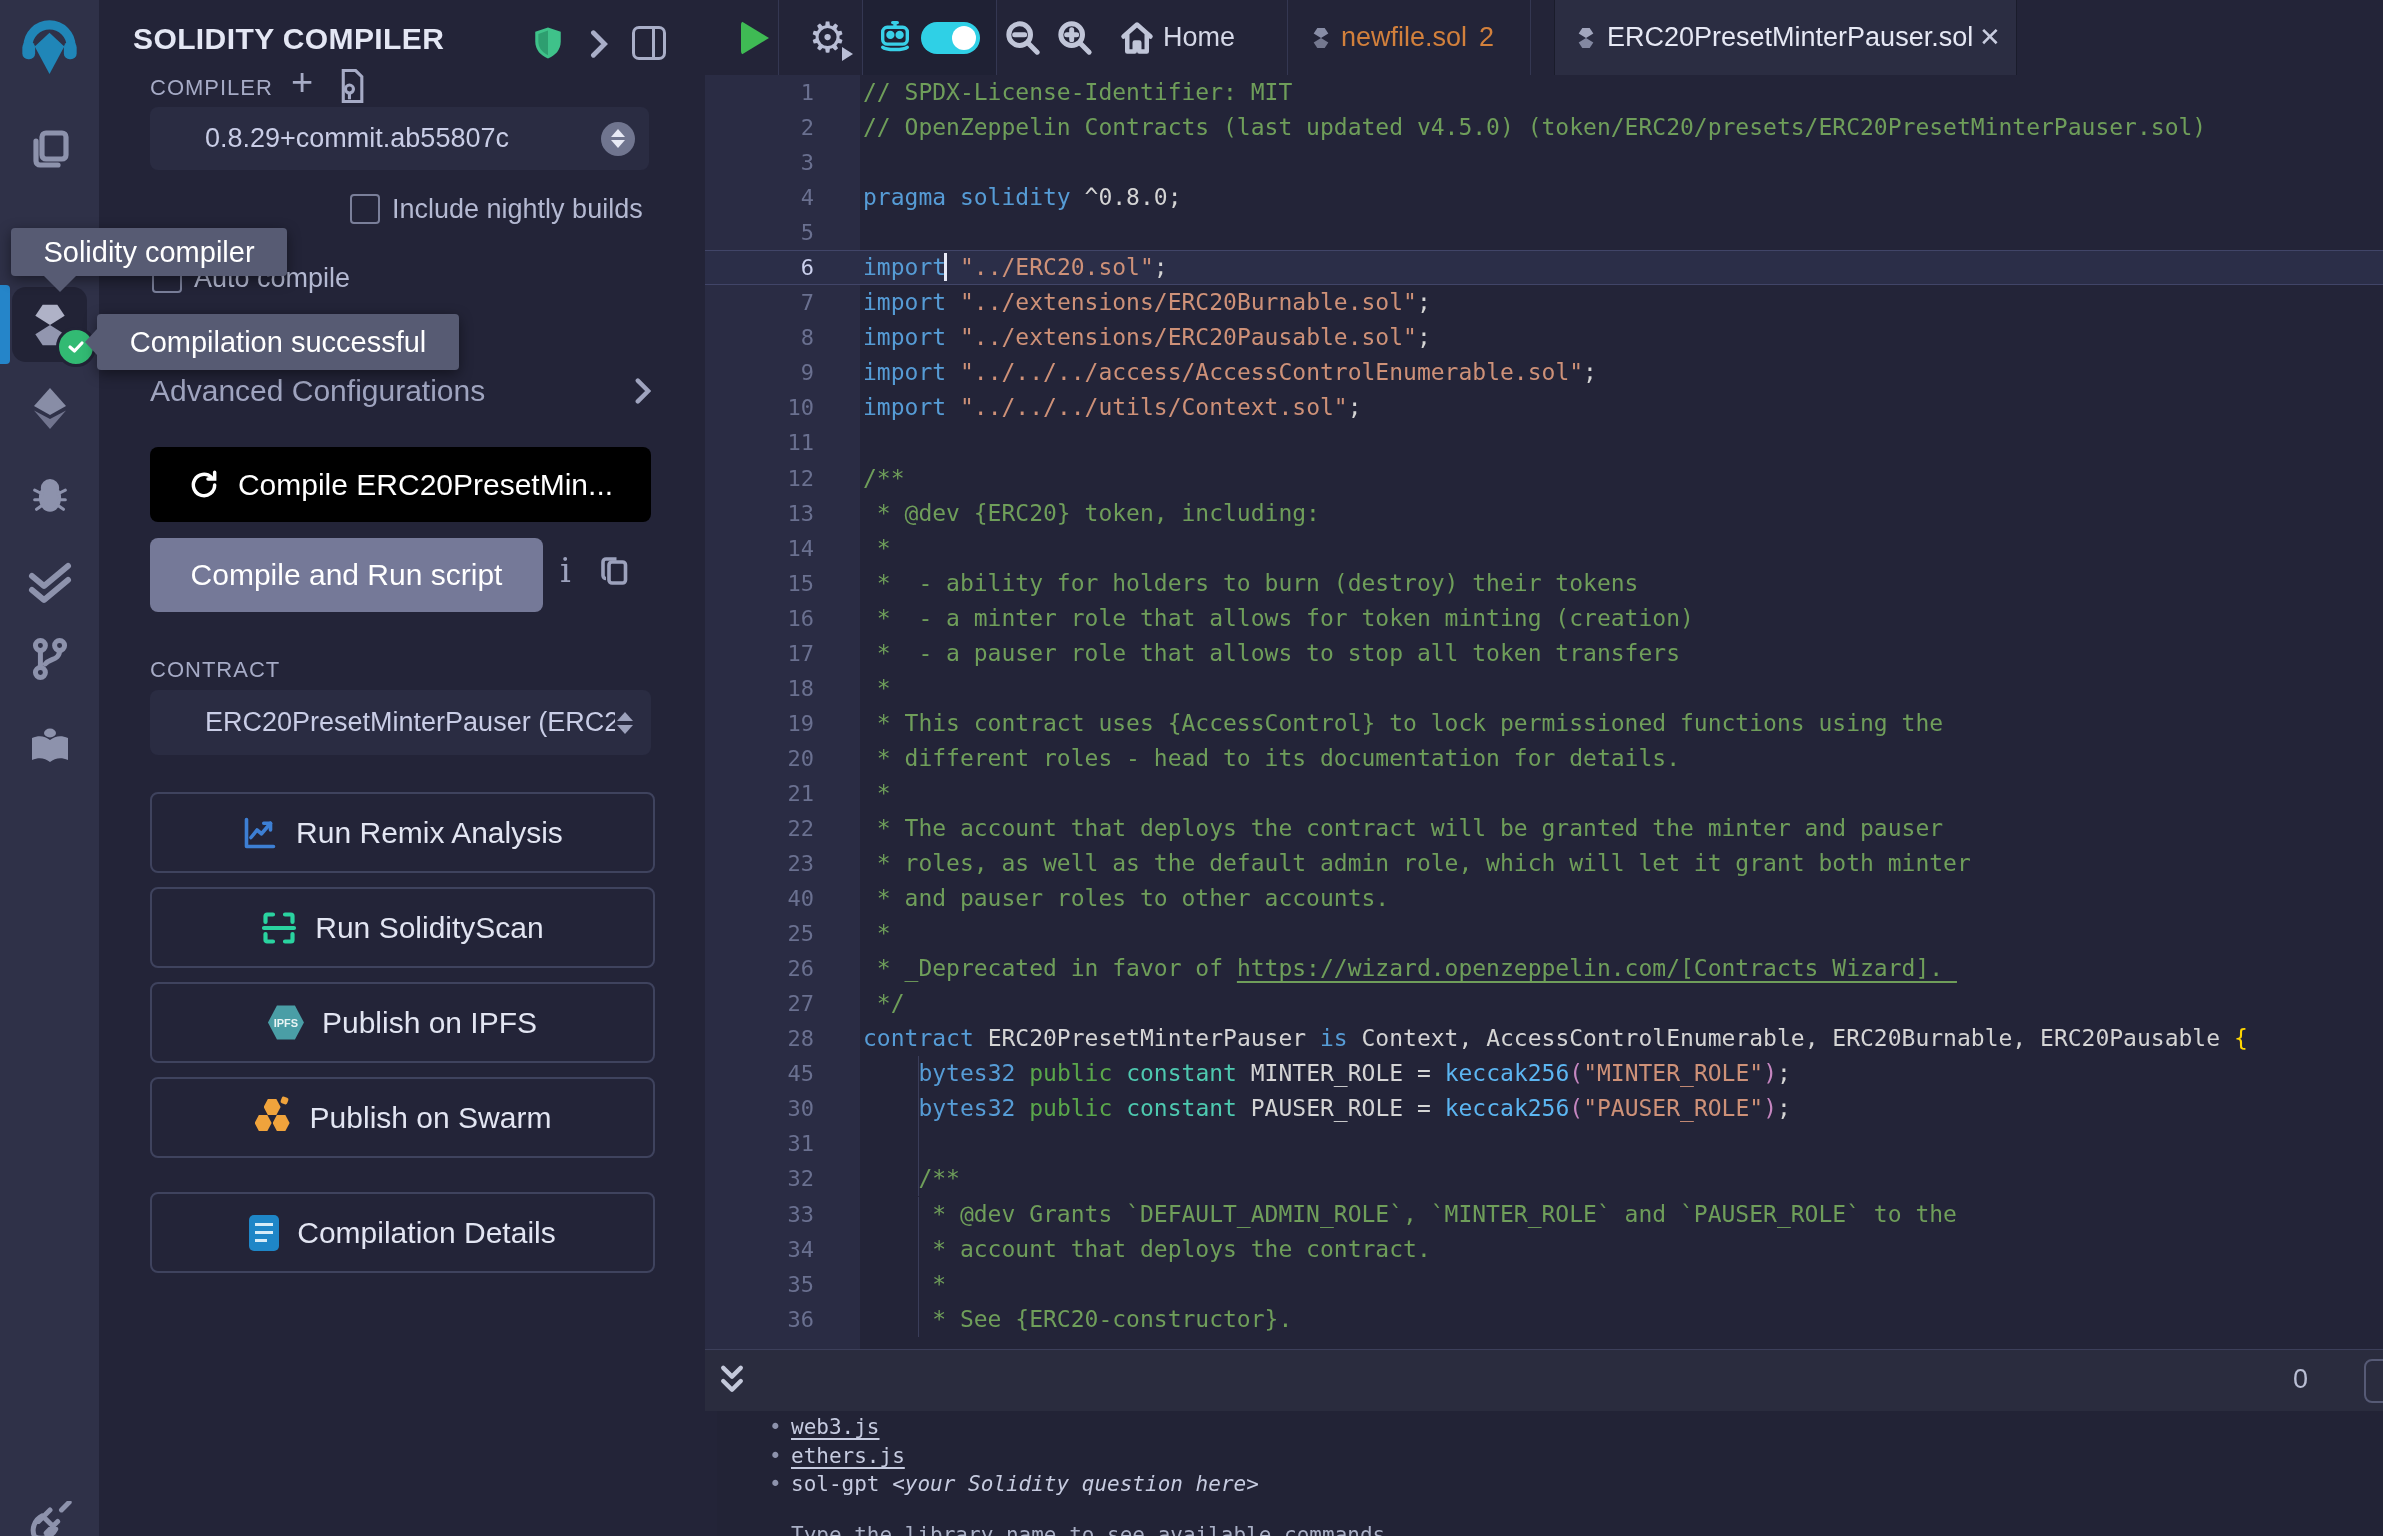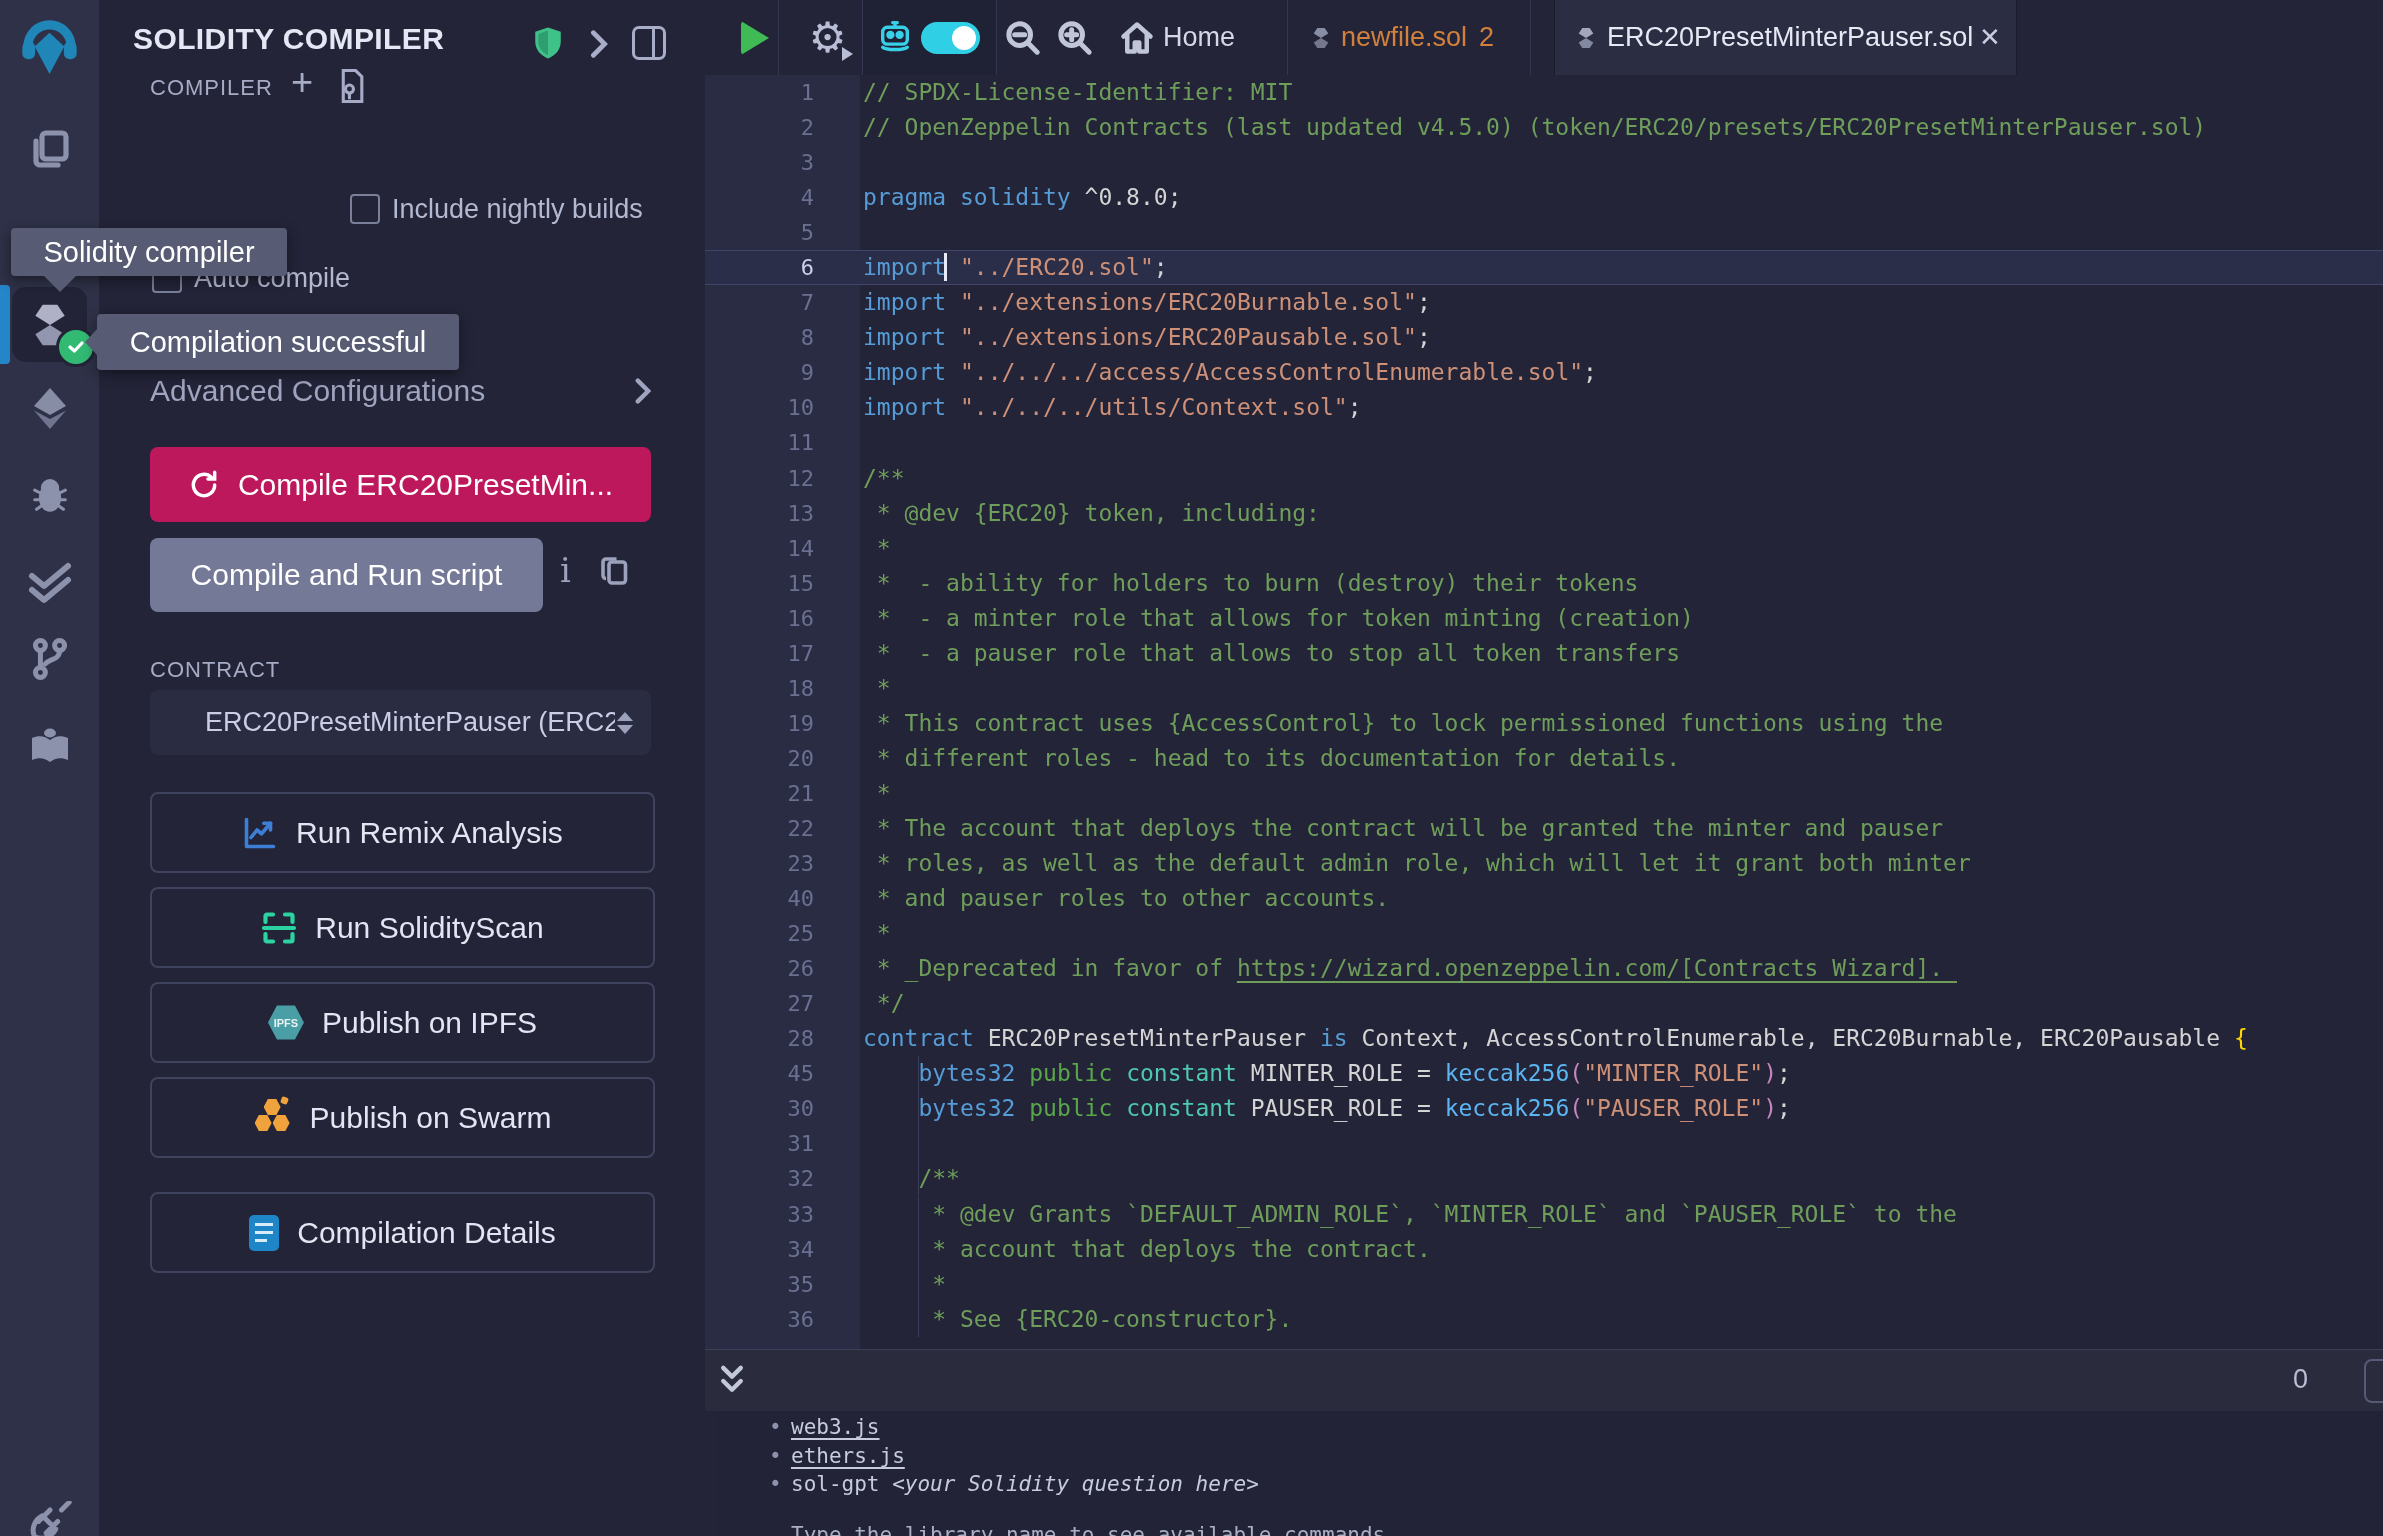--- a/index.html
+++ b/index.html
@@ -29,21 +29,21 @@
   .mini-stepper .tri-up{border-left-width:8px;border-right-width:8px;border-bottom:9px solid #9da2bc;}
   .mini-stepper .tri-dn{border-left-width:8px;border-right-width:8px;border-top:9px solid #9da2bc;}
   .checkbox{position:absolute;width:26px;height:26px;border:2px solid #7a7f9a;border-radius:4px;background:#232438;}
   .cb-label{position:absolute;font-size:27px;color:#b4b9d2;white-space:nowrap;}
   .tooltip{position:absolute;background:#575b73;color:#fff;font-size:29px;display:flex;align-items:center;justify-content:center;border-radius:4px;box-shadow:0 4px 14px rgba(0,0,0,.45);z-index:60;white-space:nowrap;}
   .tt-arrow-down{position:absolute;width:0;height:0;border-left:18px solid transparent;border-right:18px solid transparent;border-top:18px solid #575b73;z-index:60;}
   .tt-arrow-left{position:absolute;width:0;height:0;border-top:13px solid transparent;border-bottom:13px solid transparent;border-right:12px solid #575b73;z-index:60;}
   #advanced-row{position:absolute;left:51px;top:372px;width:501px;height:38px;color:#9fa4bf;font-size:30px;display:flex;align-items:center;justify-content:space-between;}
   #advanced-row svg{stroke:#9fa4bf;fill:none;stroke-width:3.4;stroke-linecap:round;}
   .btn{position:absolute;left:51px;width:501px;border-radius:8px;display:flex;align-items:center;justify-content:center;gap:18px;font-size:30px;}
-  #compile-btn{top:447px;height:75px;background:#be185d;color:#fff;}
+  #compile-btn{top:447px;height:75px;background:#000000;color:#fff;}
   #compile-run-btn{top:538px;height:74px;width:393px;background:#757998;color:#fff;justify-content:center;}
   .outline-btn{border:2px solid #3f435e;background:transparent;color:#e2e5f2;height:77px;}
   .icopy svg{stroke:#9ca1bc;fill:none;stroke-width:2.4;}
   #abi-row{position:absolute;left:0;top:1271px;width:554px;display:flex;align-items:center;justify-content:flex-end;gap:14px;font-weight:bold;font-size:27px;color:#e2e5f2;}
   
   .hex{clip-path:polygon(25% 3%,75% 3%,100% 50%,75% 97%,25% 97%,0 50%);}
   
   #editor{position:absolute;left:705px;top:0;width:1679px;height:1537px;background:#232438;}
   #tabbar{position:absolute;left:0;top:0;width:1679px;height:75px;background:#232438;border-bottom:1px solid #1a1c2b;}
   .vdiv{position:absolute;top:0;bottom:0;border-left:1px solid #343752;}
@@ -173,20 +173,27 @@
     <div class="abs sec-label" style="left:51px;top:75px;">COMPILER</div>
     <div class="abs" style="left:192px;top:61px;font-size:38px;color:#a6abc6;font-weight:300;">+</div>
     <div class="abs" style="left:238px;top:69px;">
       <svg width="28" height="34" viewBox="0 0 18 22" style="stroke:#a6abc6;fill:none;stroke-width:2;">
         <path d="M4 1 h8 l4 4 v16 h-12 z"></path>
           <circle cx="8" cy="13" r="2.6"></circle>
           <path d="M8 15.6 v4"></path>
       </svg>
     </div>
 
+    <div class="selectbox" style="left:51px;top:107px;width:499px;height:63px;">
+      <span class="val">0.8.29+commit.ab55807c</span>
+      <span class="circ-stepper">
+          <span class="tri-up"></span>
+          <span class="tri-dn"></span>
+        </span>
+    </div>
 
     <div class="checkbox" style="left:251px;top:194px;"></div>
     <div class="cb-label" style="left:293px;top:194px;">Include nightly builds</div>
 
     <div class="checkbox" style="left:53px;top:263px;"></div>
     <div class="cb-label" style="left:95px;top:263px;">Auto compile</div>
 
     <div id="advanced-row">
       <span>Advanced Configurations</span>
       <svg width="16" height="26" viewBox="0 0 12 20">

